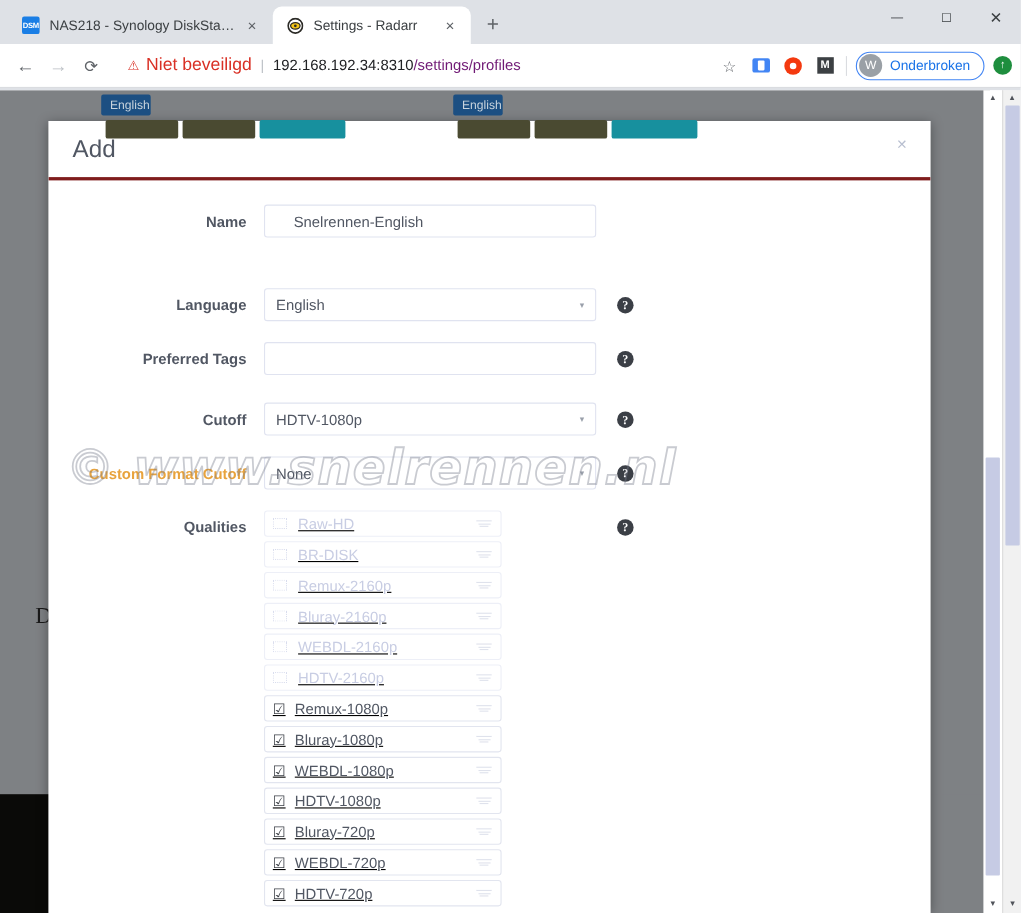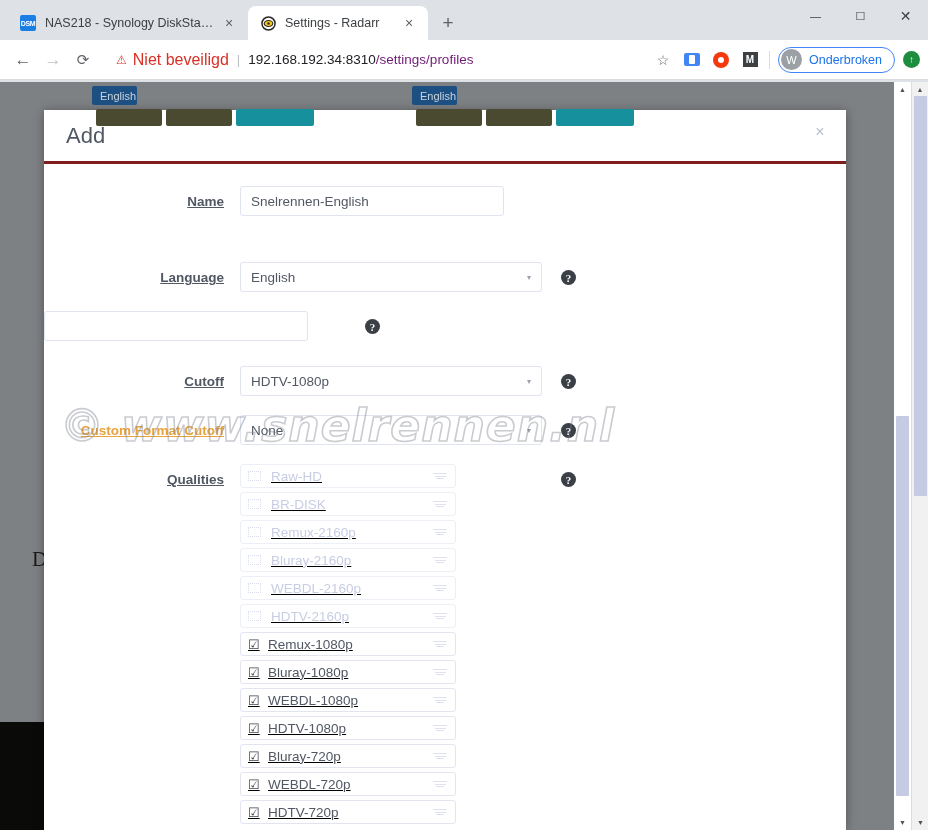--- a/index.html
+++ b/index.html
@@ -138,34 +138,34 @@
   .modal-close {
     position: absolute; right: 16px; top: 12px; font-size: 16px;
     color: #b8bfd0; width: 20px; height: 20px;
     display: flex; align-items: center; justify-content: center;
   }
   .modal-body { flex: 1; overflow: hidden; position: relative; padding-top: 22px; }
 
   .form-row { display: flex; align-items: flex-start; margin-bottom: 4px; }
   .form-label {
     width: 196px; flex: 0 0 196px; text-align: right; padding-right: 16px;
-    font-size: 13.5px; color: #515763; font-weight: bold; padding-top: 8px; text-decoration: underline;
+    font-size: 13.5px; color: #515763; font-weight: bold; padding-top: 8px;
   }
   .form-label.accent { color: #e8a33d; }
   .form-control { width: 302px; flex: 0 0 302px; }
   .help-icon {
     width: 15px; height: 15px; border-radius: 50%; background: #3b3f46;
     color: #ffffff; font-size: 11px; font-weight: bold;
     display: flex; align-items: center; justify-content: center;
     margin-left: 19px; margin-top: 8px; flex: 0 0 15px;
     font-family: "Liberation Serif", serif;
   }
   .txt-input {
-    width: 264px; height: 30px; border: 1px solid #e0e3f0; border-radius: 3px;
-    padding: 0 10px; font-size: 13.5px; color: #515763;
+    width: 302px; height: 30px; border: 1px solid #e0e3f0; border-radius: 3px;
+    padding: 0 26px; font-size: 13.5px; color: #515763;
     display: flex; align-items: center; background: #fff;
   }
   .select-input {
     width: 302px; height: 30px; border: 1px solid #e0e3f0; border-radius: 3px;
     padding: 0 10px; font-size: 13.5px; color: #515763;
     display: flex; align-items: center; justify-content: space-between; background: #fff;
   }
   .caret { font-size: 8px; color: #9aa0ab; }
 
   .qual-list { width: 216px; text-decoration: underline; }
@@ -318,20 +318,21 @@
           <div class="form-control">
             <div class="select-input">
               <span>English</span>
               <span class="caret">▾</span>
             </div>
           </div>
           <div class="help-icon">?</div>
         </div>
 
         <div class="form-row" style="margin-bottom:25px;">
+          <div class="form-label">Preferred Tags</div>
           <div class="form-control">
             <div class="txt-input"></div>
           </div>
           <div class="help-icon">?</div>
         </div>
 
         <div class="form-row" style="margin-bottom:19px;">
           <div class="form-label">Cutoff</div>
           <div class="form-control">
             <div class="select-input">

